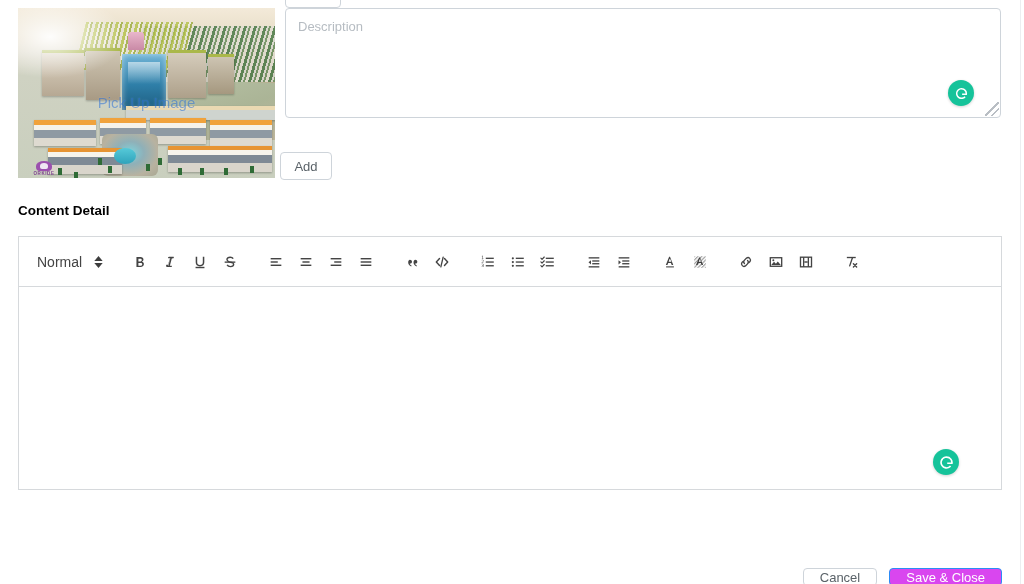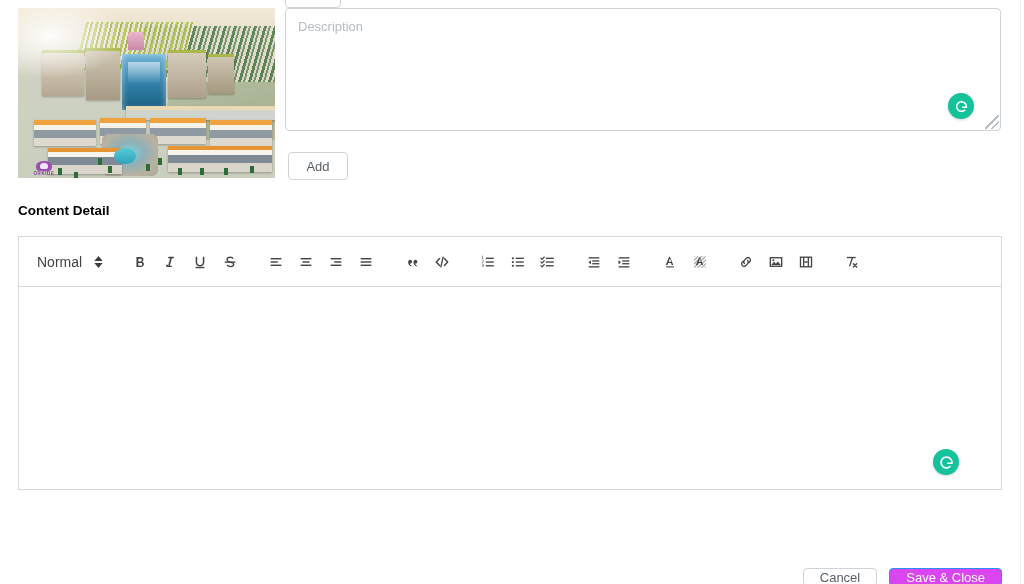--- a/index.html
+++ b/index.html
@@ -172,21 +172,21 @@
     position: absolute; left: 0; right: 0; top: 86px;
     text-align: center;
     color: #2f73d8;
     font-size: 15px;
     opacity: .55;
     pointer-events: none;
     text-shadow: 0 0 2px rgba(255,255,255,.35);
   }
 
   
-  .desc-wrap { position: absolute; left: 285px; top: 8px; width: 716px; height: 123px; }
+  .desc-wrap { position: absolute; left: 285px; top: 8px; width: 716px; height: 110px; }
   .desc-ta {
     width: 100%; height: 100%;
     border: 1px solid #ced4da; border-radius: 4px;
     background: #fff; color: #495057;
     font-family: "Liberation Sans", sans-serif; font-size: 13px;
     padding: 10px 12px; resize: none; outline: none;
   }
   .desc-ta::placeholder { color: #b6bcc2; }
   .ta-grip {
     position: absolute; right: 2px; bottom: 2px; width: 14px; height: 14px;
@@ -216,22 +216,22 @@
     border-radius: 4px; cursor: pointer;
     display: inline-flex; align-items: center; justify-content: center;
   }
   .btn-light {
     background: #fff; border: 1px solid #ced4da; color: #5a6268;
   }
   .btn-primary {
     background: #d946ef; border: 1px solid #2a8cf5; color: #fff;
   }
   .add-btn {
-    position: absolute; left: 288px; top: 152px;
-    width: 60px; height: 28px;
+    position: absolute; left: 280px; top: 152px;
+    width: 52px; height: 28px;
   }
 
   
   .section-label {
     position: absolute; left: 18px; top: 203px;
     font-size: 13.5px; font-weight: bold; color: #000000;
   }
 
   
   .editor { position: absolute; left: 18px; top: 236px; width: 984px; }
@@ -332,20 +332,21 @@
       <div class="ph-palm" style="left:40px;  top:160px;"></div>
       <div class="ph-palm" style="left:56px;  top:164px;"></div>
 
       <div class="ph-glow"></div>
 
       <div class="ph-logo">
         <div class="mark"></div>
         <div class="txt">ORKIDE</div>
       </div>
     </div>
+    <div class="img-label">Pick Up Image</div>
   </div>
 
   <div class="desc-wrap">
     <textarea class="desc-ta" placeholder="Description" style=""></textarea>
     <div class="gbadge one">
       <svg width="15" height="15" viewBox="0 0 24 24" aria-hidden="true">
         <path d="M12 3.2a8.8 8.8 0 1 0 6.6 14.6l-1.7-1.5A6.5 6.5 0 1 1 18.5 12H13v2.2h7.6A8.8 8.8 0 0 0 12 3.2z" fill="#ffffff"></path>
       </svg>
     </div>
     <div class="ta-grip"></div>

